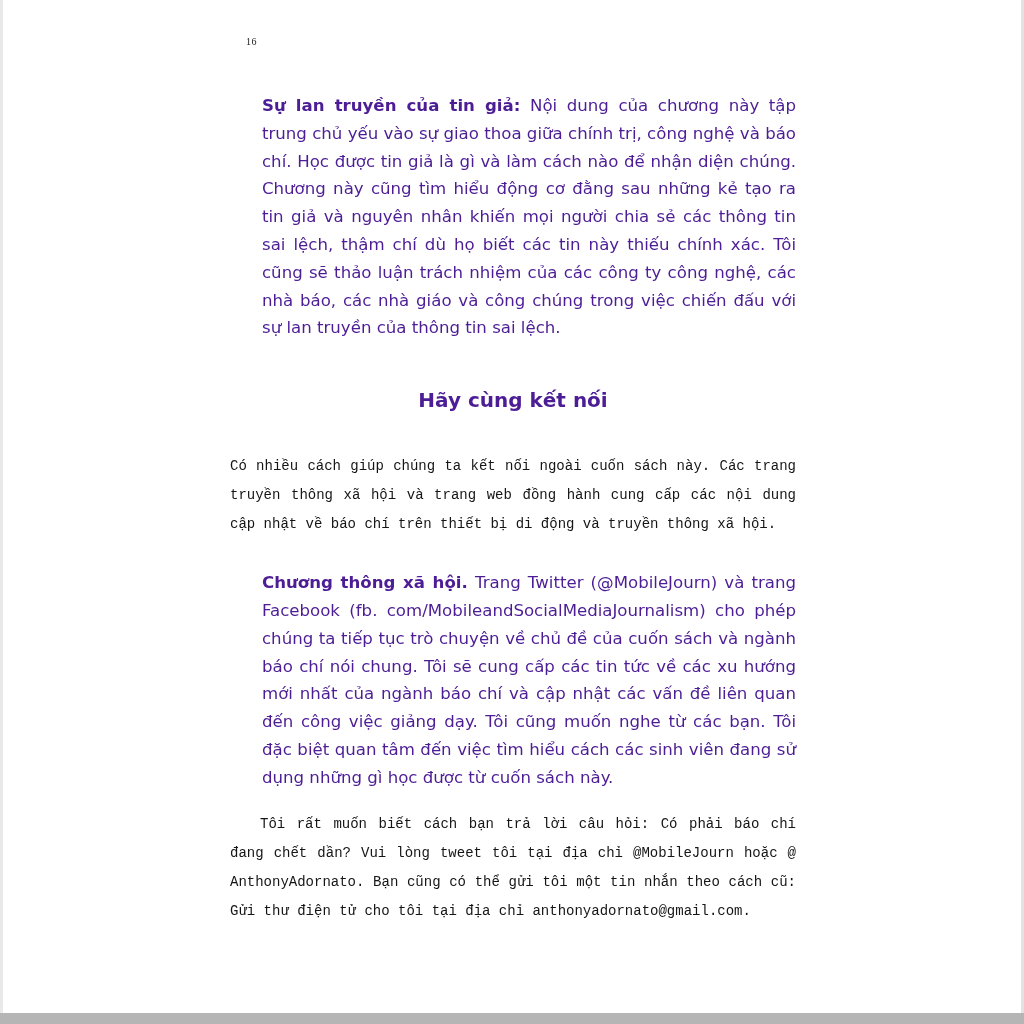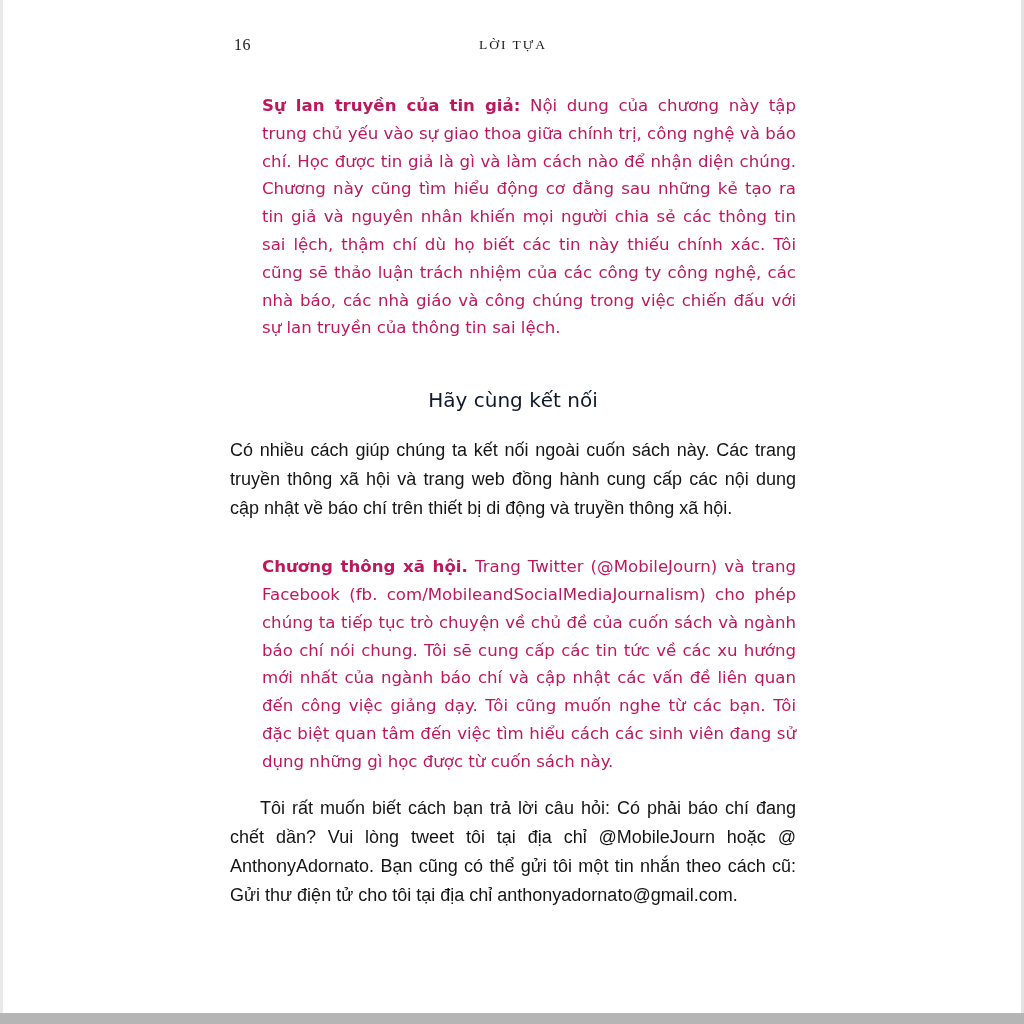--- a/index.html
+++ b/index.html
@@ -26,57 +26,57 @@
     width:566px;
     top:36px;
   }
 
   .running-head{
     position:relative;
     height:20px;
     margin-bottom:36px;
   }
   .page-number{
-    position:absolute;left:4px;top:0;
+    position:absolute;left:16px;top:0;
     font-family:"Liberation Serif", serif;
-    font-size:16px;
+    font-size:10px;
     letter-spacing:0.5px;
   }
   .head-title{
     position:absolute;left:0;right:0;top:1px;
     text-align:center;
     font-family:"Liberation Serif", serif;
     font-size:13.5px;
     letter-spacing:2px;
   }
 
   .sans-block{
     font-family:"DejaVu Sans", sans-serif;
     font-size:16.6px;
     line-height:27.8px;
     text-align:justify;
     margin-left:32px;
-    color:#be185d;
+    color:#4c1d95;
   }
   .sans-block .lead{
     font-weight:bold;
   }
 
   .section-heading{
     font-family:"DejaVu Sans", sans-serif;
-    font-weight:normal;
+    font-weight:bold;
     font-size:20px;
     text-align:center;
-    margin:46px 0 24px 0;
-    color:#0f172a;
+    margin:46px 0 40px 0;
+    color:#4c1d95;
   }
 
   .serif-para{
-    font-family:Liberation Sans, sans-serif;
-    font-size:18px;
+    font-family:Liberation Mono, monospace;
+    font-size:14px;
     line-height:29px;
     text-align:justify;
     color:#151515;
   }
   .serif-para.indent{
     text-indent:30px;
   }
 
   .gap-lg{margin-top:30px;}
   .gap-md{margin-top:26px;}
@@ -84,21 +84,20 @@
 </style>
 </head>
 <body>
 
 <div class="page">
 
   <div class="content">
 
     <div class="running-head">
       <span class="page-number">16</span>
-      <span class="head-title">LỜI TỰA</span>
     </div>
 
     <p class="sans-block">
       <span class="lead">Sự lan truyền của tin giả:</span>
       <span>Nội dung của chương này tập trung chủ yếu vào sự giao thoa giữa chính trị, công nghệ và báo chí. Học được tin giả là gì và làm cách nào để nhận diện chúng. Chương này cũng tìm hiểu động cơ đằng sau những kẻ tạo ra tin giả và nguyên nhân khiến mọi người chia sẻ các thông tin sai lệch, thậm chí dù họ biết các tin này thiếu chính xác. Tôi cũng sẽ thảo luận trách nhiệm của các công ty công nghệ, các nhà báo, các nhà giáo và công chúng trong việc chiến đấu với sự lan truyền của thông tin sai lệch.</span>
     </p>
 
     <h2 class="section-heading">Hãy cùng kết nối</h2>
 
     <p class="serif-para">Có nhiều cách giúp chúng ta kết nối ngoài cuốn sách này. Các trang truyền thông xã hội và trang web đồng hành cung cấp các nội dung cập nhật về báo chí trên thiết bị di động và truyền thông xã hội.</p>

